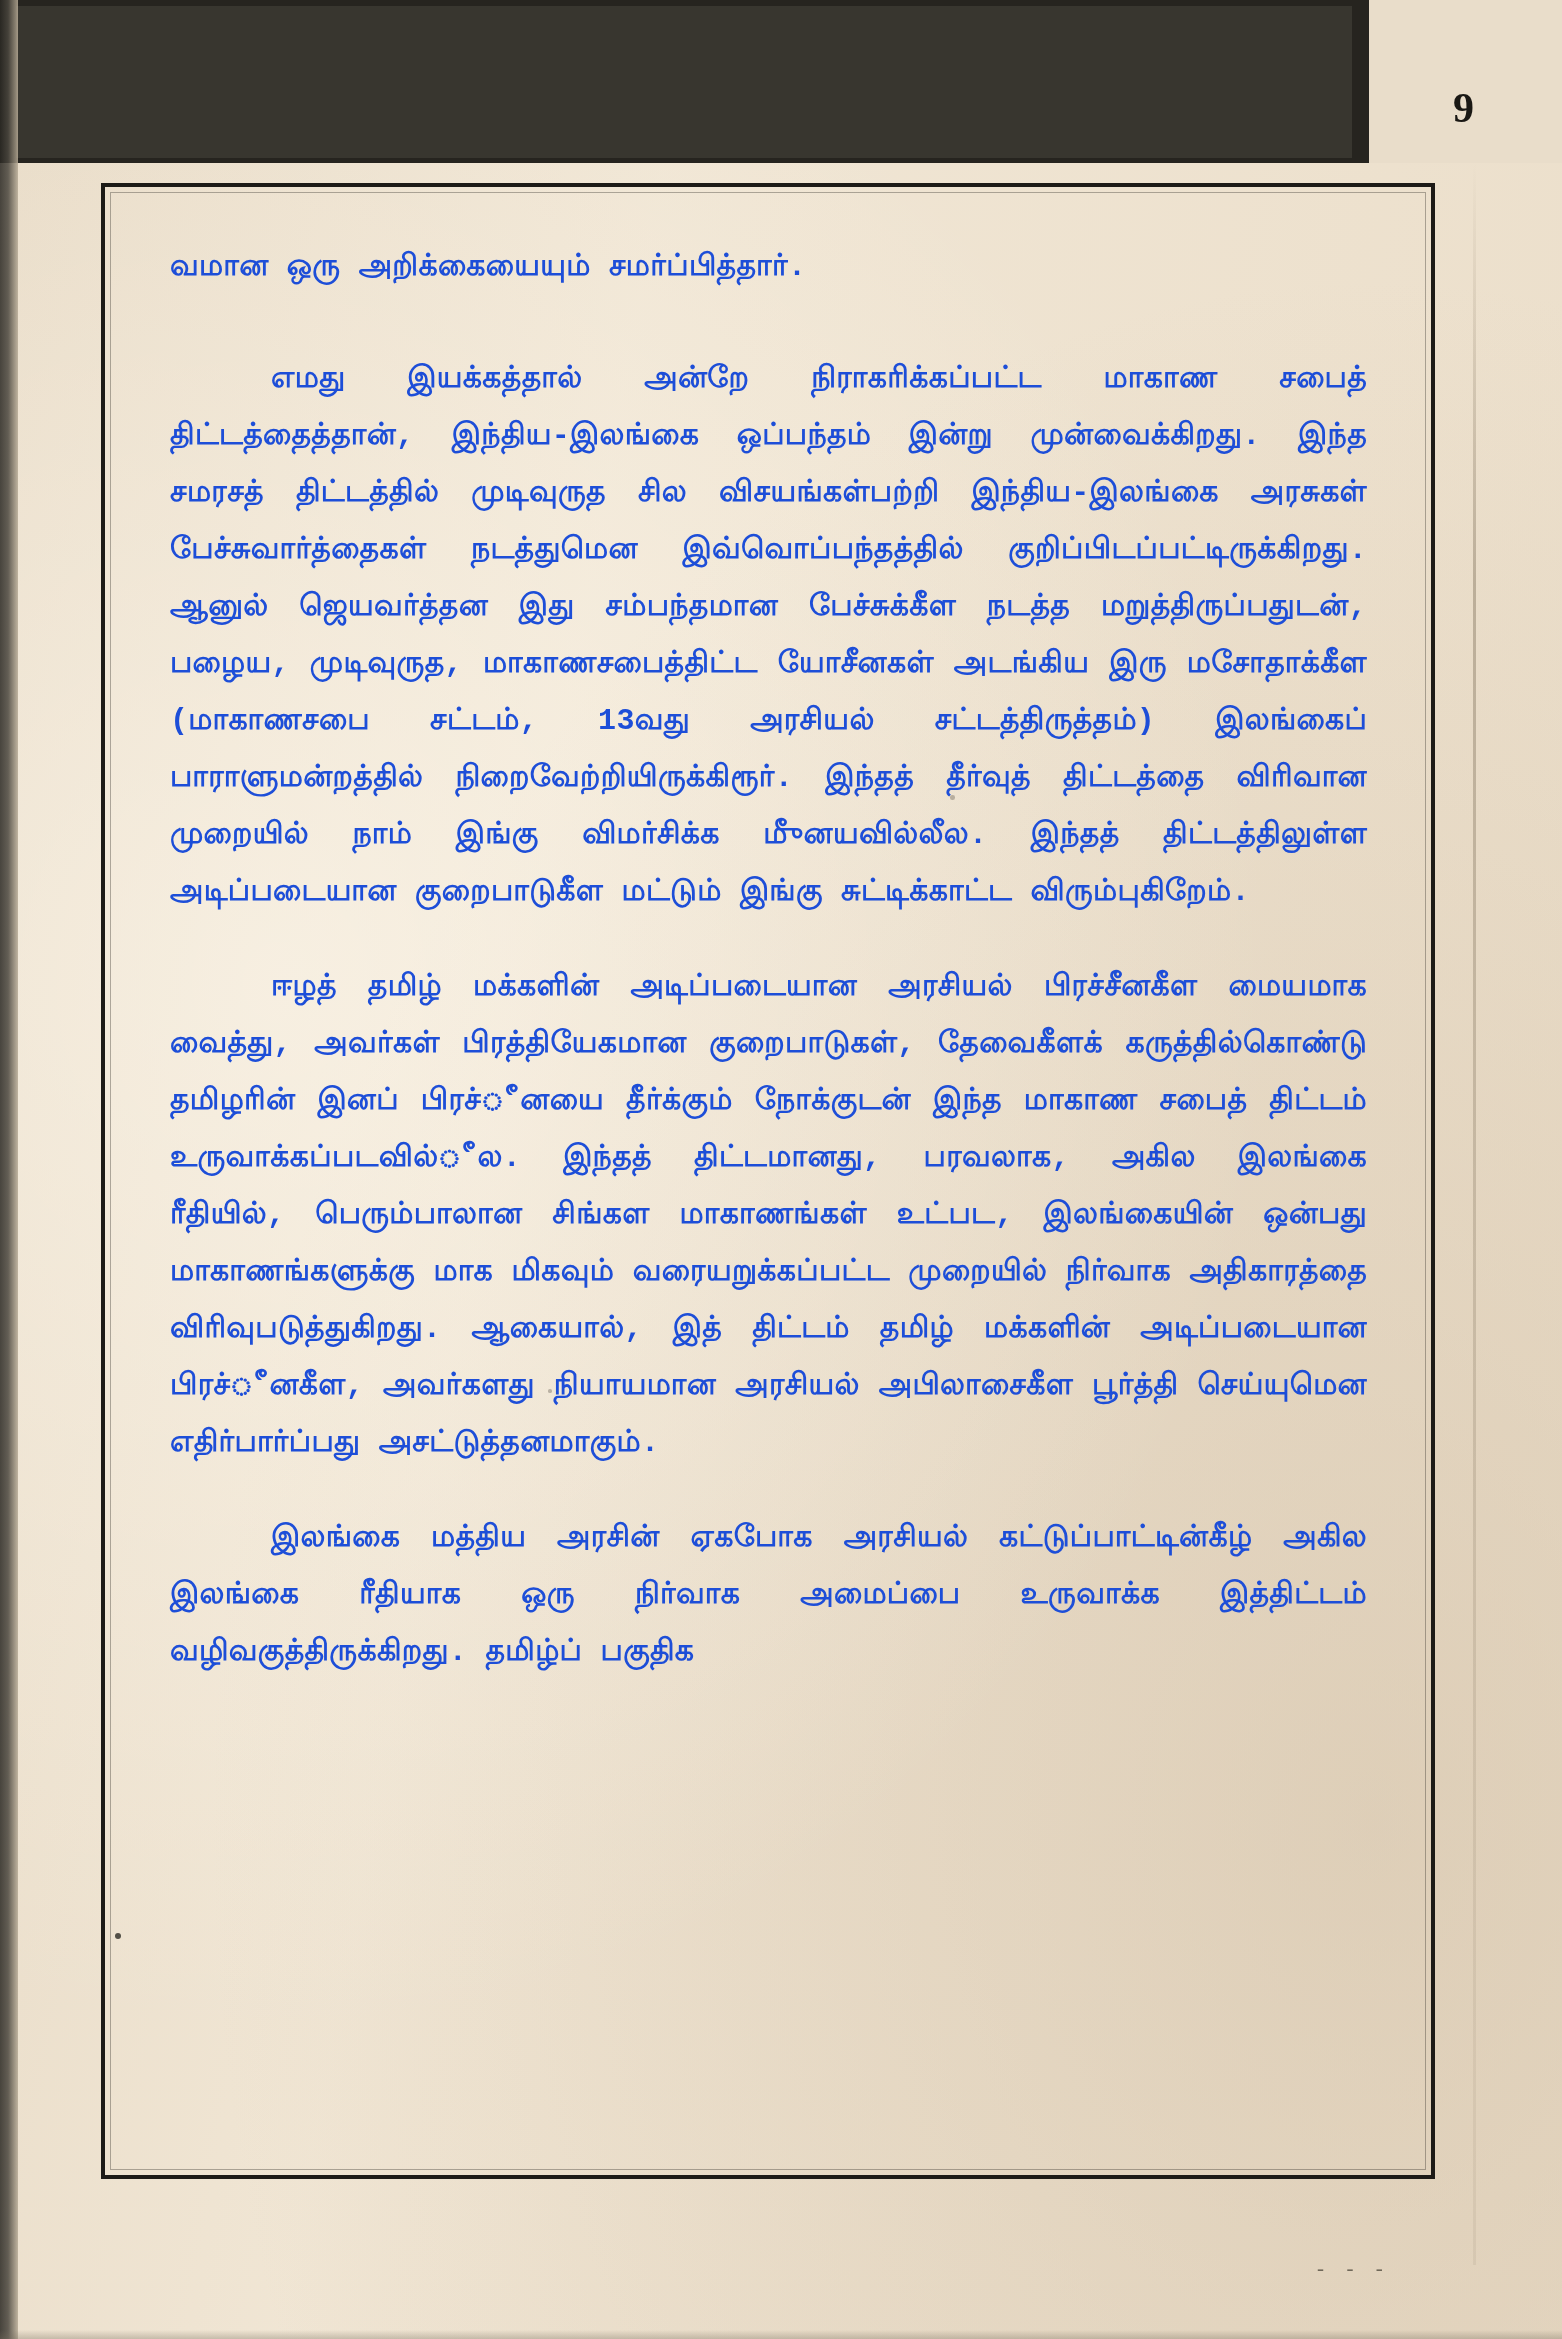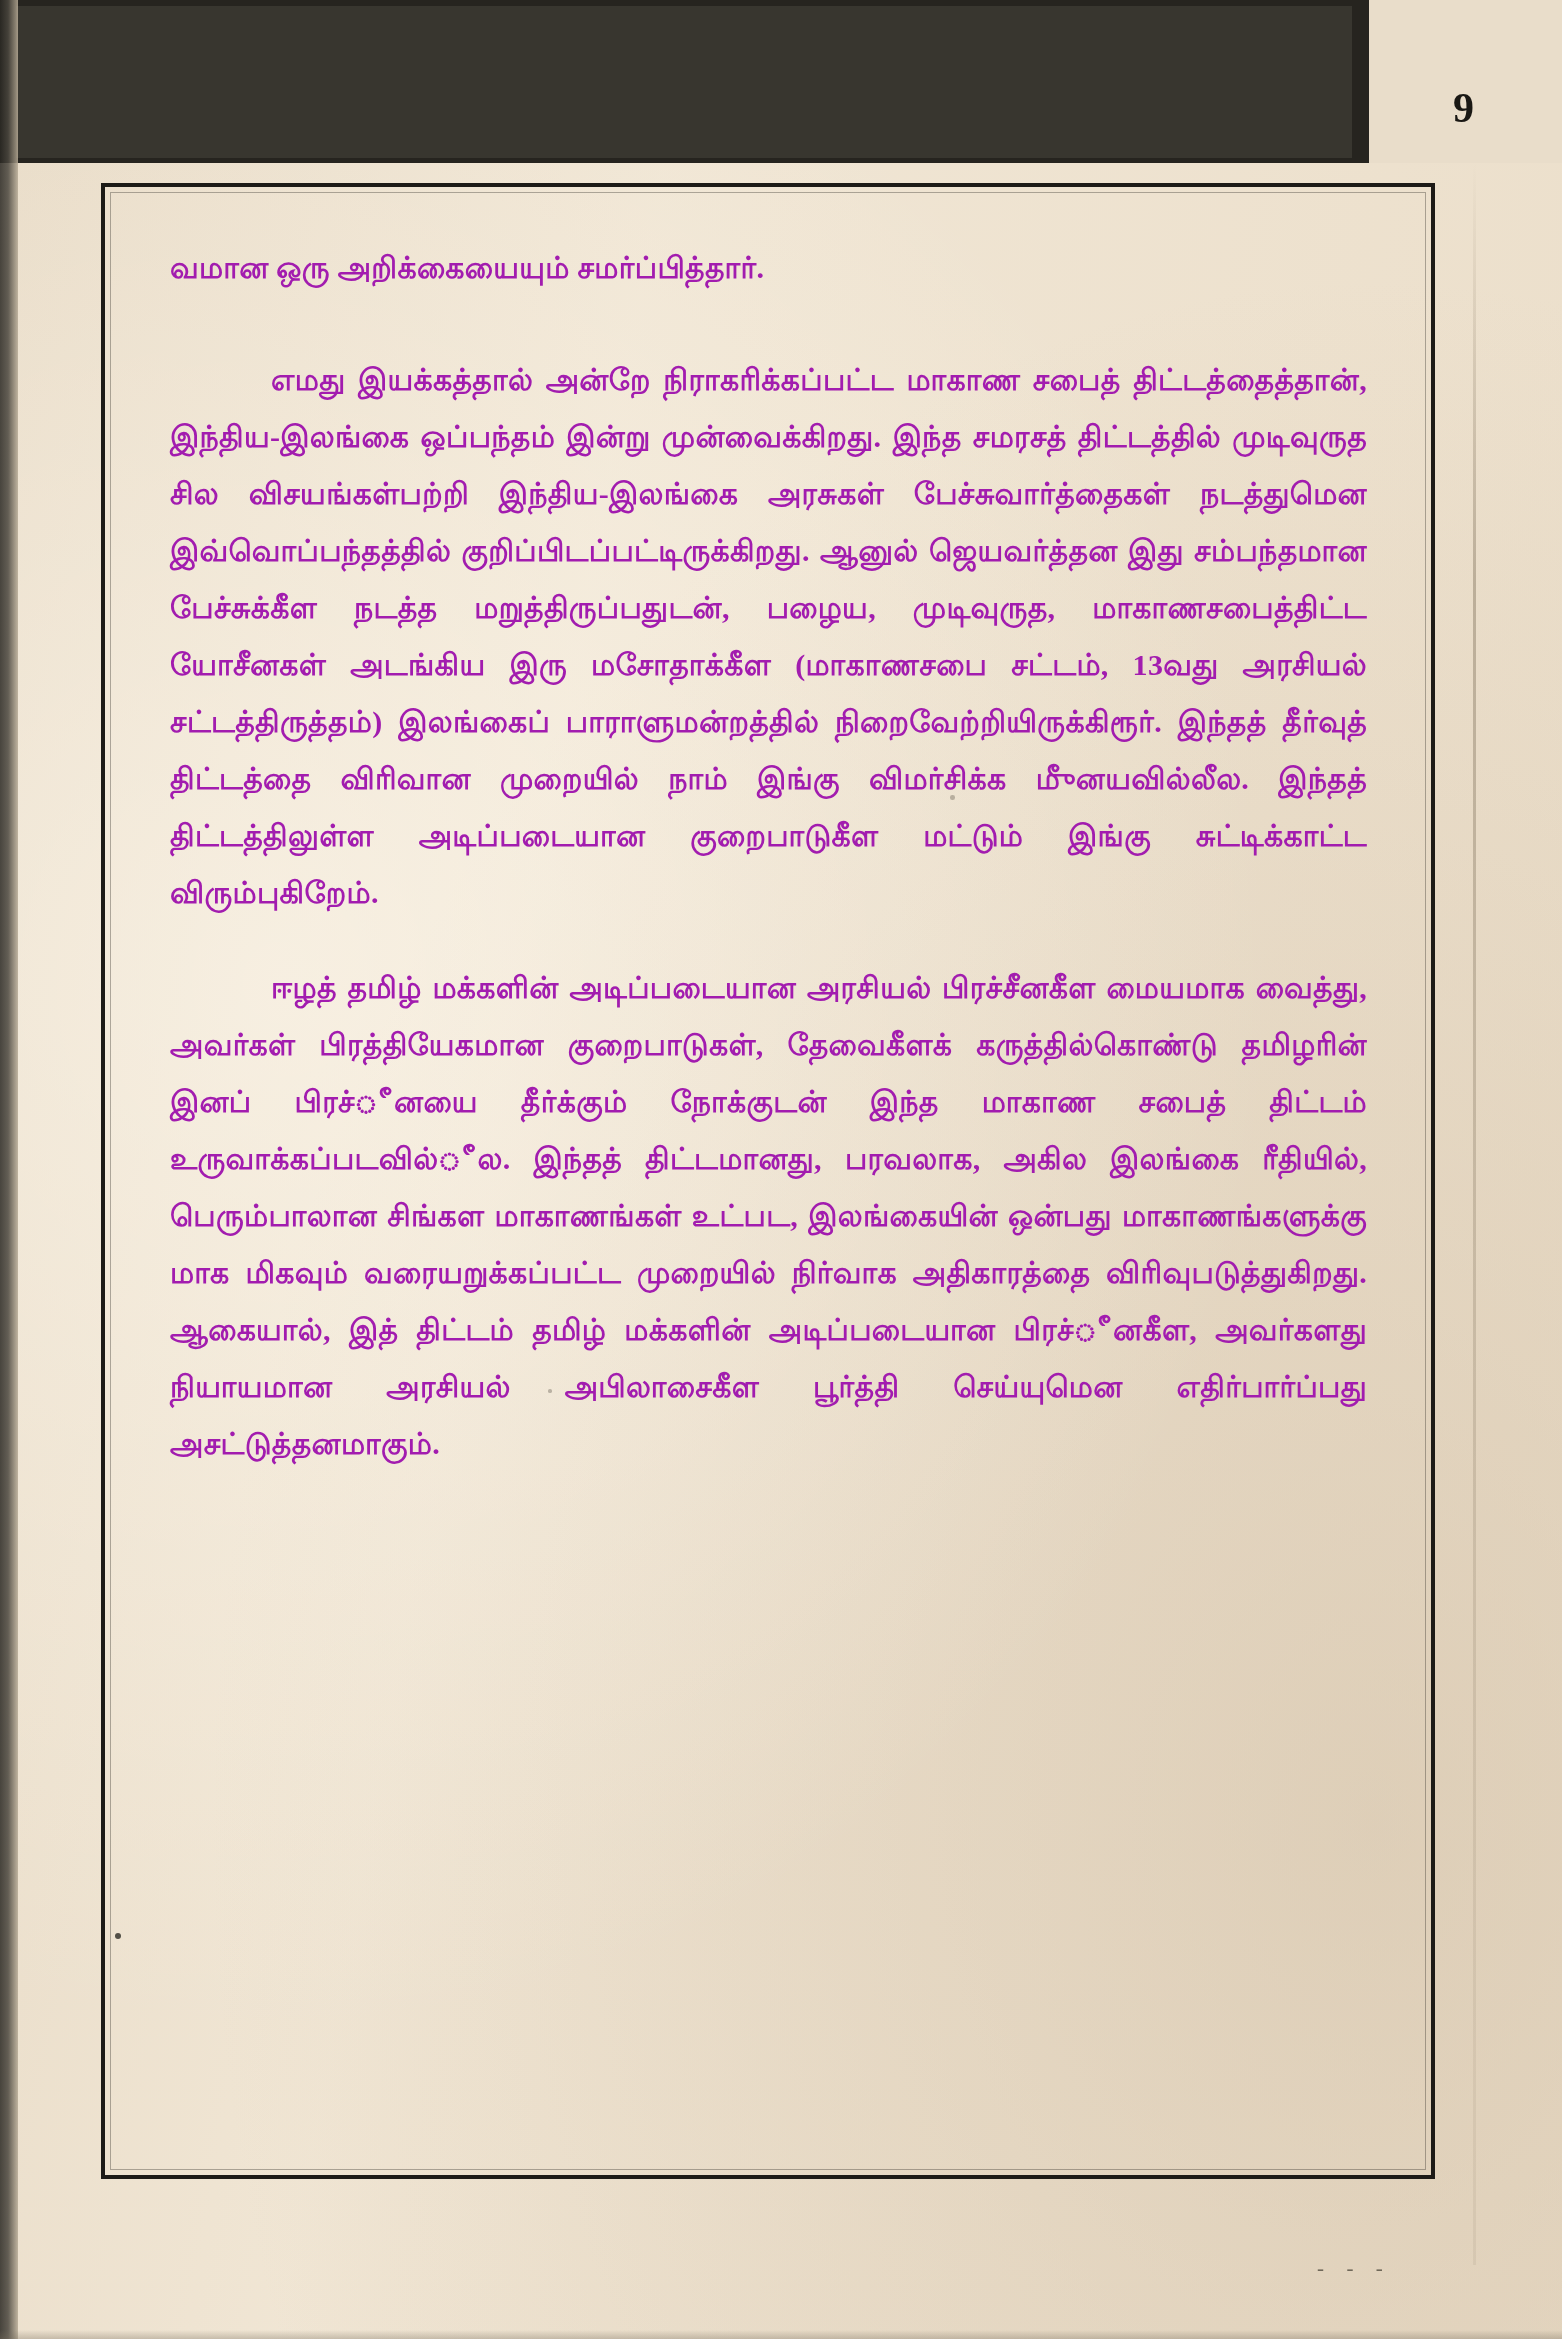--- a/index.html
+++ b/index.html
@@ -98,24 +98,24 @@
   }
   .content {
     position: absolute;
     left: 170px;
     top: 239px;
     width: 1197px;
     height: 1880px;
   }
   p.para {
     margin: 0 0 38px 0;
-    font-family: Liberation Serif, serif;
+    font-family: Liberation Mono, monospace;
     font-size: 30px;
     line-height: 57px;
-    color: #a21caf;
+    color: #1d4ed8;
     text-align: justify;
     text-justify: inter-word;
     letter-spacing: 0.3px;
     font-weight: 600;
   }
   p.para.indent {
     text-indent: 101px;
   }
   p.first-line {
     margin: 0 0 55px 0;
@@ -171,20 +171,21 @@
   <div class="crease"></div>
 
   <div class="text-frame">
     <div class="text-frame-inner"></div>
   </div>
 
   <div class="content">
     <p class="para first-line">வமான ஒரு அறிக்கையையும் சமர்ப்பித்தார்.</p>
     <p class="para indent">எமது இயக்கத்தால் அன்றே நிராகரிக்கப்பட்ட மாகாண சபைத் திட்டத்தைத்தான், இந்திய-இலங்கை ஒப்பந்தம் இன்று முன்வைக்கிறது. இந்த சமரசத் திட்டத்தில் முடிவுருத சில விசயங்கள்பற்றி இந்திய-இலங்கை அரசுகள் பேச்சுவார்த்தைகள் நடத்துமென இவ்வொப்பந்தத்தில் குறிப்பிடப்பட்டிருக்கிறது. ஆனுல் ஜெயவர்த்தன இது சம்பந்தமான பேச்சுக்கீள நடத்த மறுத்திருப்பதுடன், பழைய, முடிவுருத, மாகாணசபைத்திட்ட யோசீனகள் அடங்கிய இரு மசோதாக்கீள (மாகாணசபை சட்டம், 13வது அரசியல் சட்டத்திருத்தம்) இலங்கைப் பாராளுமன்றத்தில் நிறைவேற்றியிருக்கிரூர். இந்தத் தீர்வுத் திட்டத்தை விரிவான முறையில் நாம் இங்கு விமர்சிக்க முீனயவில்லீல. இந்தத் திட்டத்திலுள்ள அடிப்படையான குறைபாடுகீள மட்டும் இங்கு சுட்டிக்காட்ட விரும்புகிறேம்.</p>
     <p class="para indent">ஈழத் தமிழ் மக்களின் அடிப்படையான அரசியல் பிரச்சீனகீள மையமாக வைத்து, அவர்கள் பிரத்தியேகமான குறைபாடுகள், தேவைகீளக் கருத்தில்கொண்டு தமிழரின் இனப் பிரச்ீனயை தீர்க்கும் நோக்குடன் இந்த மாகாண சபைத் திட்டம் உருவாக்கப்படவில்ீல. இந்தத் திட்டமானது, பரவலாக, அகில இலங்கை ரீதியில், பெரும்பாலான சிங்கள மாகாணங்கள் உட்பட, இலங்கையின் ஒன்பது மாகாணங்களுக்கு மாக மிகவும் வரையறுக்கப்பட்ட முறையில் நிர்வாக அதிகாரத்தை விரிவுபடுத்துகிறது. ஆகையால், இத் திட்டம் தமிழ் மக்களின் அடிப்படையான பிரச்ீனகீள, அவர்களது நியாயமான அரசியல் அபிலாசைகீள பூர்த்தி செய்யுமென எதிர்பார்ப்பது அசட்டுத்தனமாகும்.</p>
+    <p class="para indent">இலங்கை மத்திய அரசின் ஏகபோக அரசியல் கட்டுப்பாட்டின்கீழ் அகில இலங்கை ரீதியாக ஒரு நிர்வாக அமைப்பை உருவாக்க இத்திட்டம் வழிவகுத்திருக்கிறது. தமிழ்ப் பகுதிக</p>
   </div>
 
   <div class="dot-mark"></div>
   <div class="speck" style="left:950px; top:795px; width:4.6px; height:4.6px;"></div>
   <div class="speck" style="left:548px; top:1389px; width:3.7px; height:3.7px;"></div>
 
   <div class="bottom-dashes">- - -</div>
 
   <div class="scan-edge-bottom"></div>
 </div>

